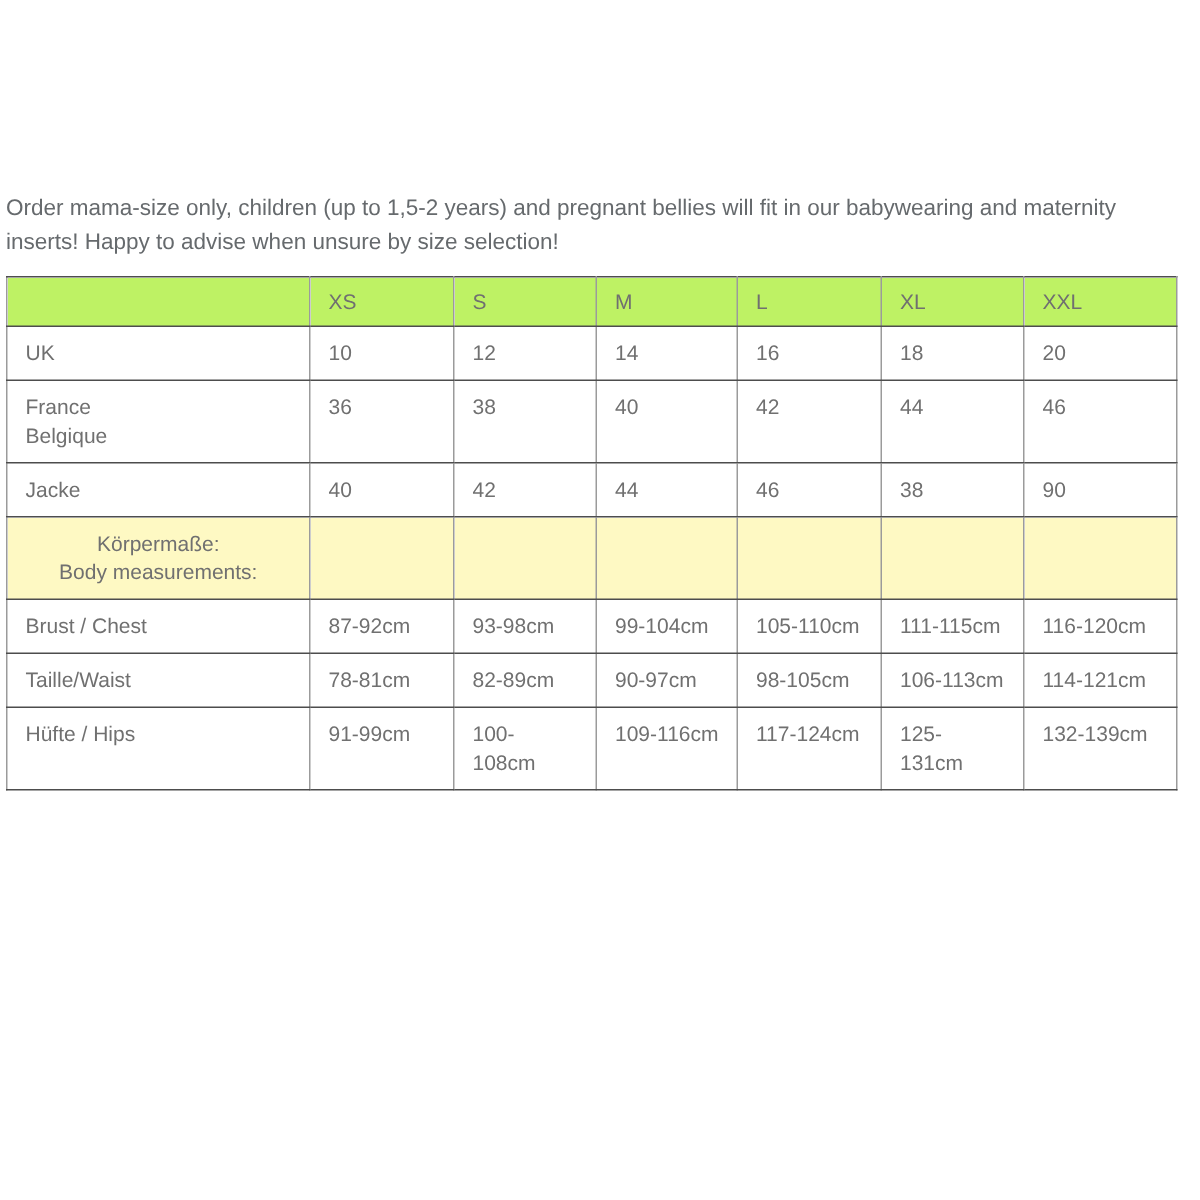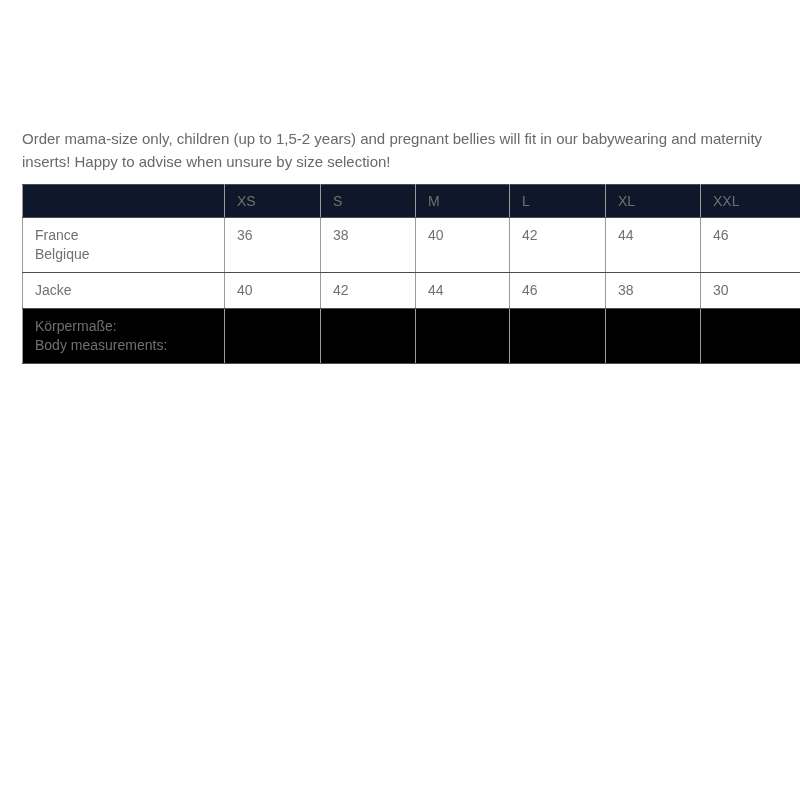--- a/index.html
+++ b/index.html
@@ -6,21 +6,21 @@
   html, body {
     width: 800px;
     height: 800px;
     background: #ffffff;
     font-family: "Liberation Sans", sans-serif;
     overflow: hidden;
   }
   .page {
     width: 800px;
     height: 720px;
-    padding: 127px 10px 0 22px;
+    padding: 127px 10px 0 4px;
   }
   .intro {
     width: 780px;
     font-size: 15px;
     line-height: 23px;
     color: #666a6d;
     margin-bottom: 11px;
   }
   table.size-table {
     border-collapse: collapse;
@@ -37,27 +37,28 @@
     border-bottom: 1px solid #4d4d4d;
     vertical-align: top;
     text-align: left;
     font-weight: normal;
     padding: 8px 12px;
     line-height: 19px;
     white-space: pre-line;
     overflow: hidden;
   }
   .size-table thead th {
-    background: #0f172a;
+    background: #bef264;
     height: 33px;
     padding-top: 7px;
     padding-bottom: 6px;
   }
   .size-table tr.section td {
-    background: #000000;
+    background: #fef9c3;
+    text-align: center;
   }
   .size-table tbody tr td { height: 34px; }
   .size-table tbody tr.lines-3 td { height: 76px; }
   .size-table tbody tr.lines-2 td { height: 54px; }
 </style>
 </head>
 <body>
 
 <div class="page">
   <p class="intro">Order mama-size only, children (up to 1,5-2 years) and pregnant bellies will fit in our babywearing and maternity inserts! Happy to advise when unsure by size selection!</p>
@@ -77,44 +78,80 @@
           <th></th>
           <th>XS</th>
           <th>S</th>
           <th>M</th>
           <th>L</th>
           <th>XL</th>
           <th>XXL</th>
         </tr>
     </thead>
     <tbody id="table-body">
+        <tr class="lines-1">
+          <td>UK</td>
+          <td>10</td>
+          <td>12</td>
+          <td>14</td>
+          <td>16</td>
+          <td>18</td>
+          <td>20</td>
+        </tr>
         <tr class="lines-2">
           <td>France
 Belgique</td>
           <td>36</td>
           <td>38</td>
           <td>40</td>
           <td>42</td>
           <td>44</td>
           <td>46</td>
         </tr>
         <tr class="lines-1">
           <td>Jacke</td>
           <td>40</td>
           <td>42</td>
           <td>44</td>
           <td>46</td>
           <td>38</td>
-          <td>30</td>
+          <td>90</td>
         </tr>
         <tr class="section lines-2">
           <td>Körpermaße:
 Body measurements:</td>
           <td></td>
           <td></td>
           <td></td>
           <td></td>
           <td></td>
           <td></td>
         </tr>
+        <tr class="lines-1">
+          <td>Brust / Chest</td>
+          <td>87-92cm</td>
+          <td>93-98cm</td>
+          <td>99-104cm</td>
+          <td>105-110cm</td>
+          <td>111-115cm</td>
+          <td>116-120cm</td>
+        </tr>
+        <tr class="lines-1">
+          <td>Taille/Waist</td>
+          <td>78-81cm</td>
+          <td>82-89cm</td>
+          <td>90-97cm</td>
+          <td>98-105cm</td>
+          <td>106-113cm</td>
+          <td>114-121cm</td>
+        </tr>
+        <tr class="lines-1">
+          <td>Hüfte / Hips</td>
+          <td>91-99cm</td>
+          <td>100-108cm</td>
+          <td>109-116cm</td>
+          <td>117-124cm</td>
+          <td>125-131cm</td>
+          <td>132-139cm</td>
+        </tr>
       </tbody>
   </table>
 </div>
 
 </body></html>

